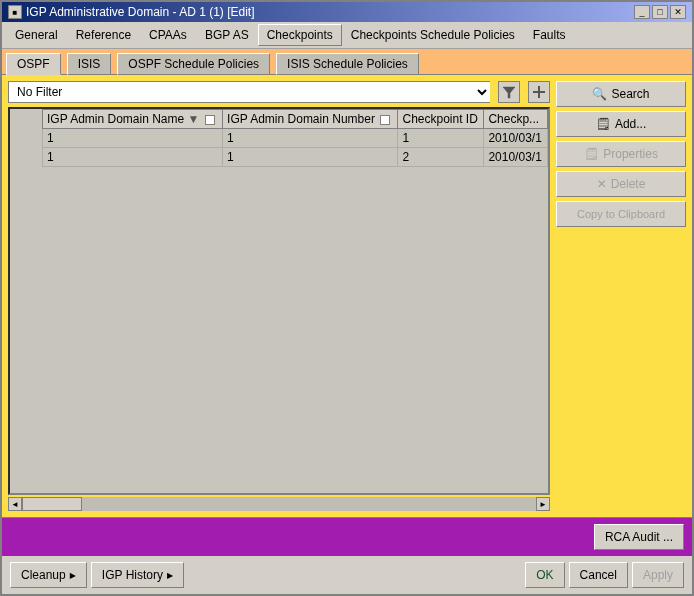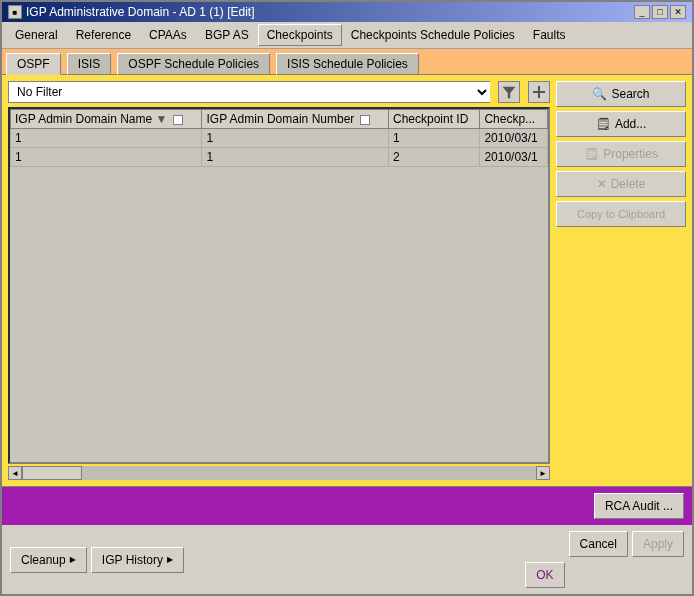--- a/index.html
+++ b/index.html
@@ -176,20 +176,21 @@
       flex: 1;
       border: 2px inset #808080;
       background: #c8c5bd;
       overflow: hidden;
       position: relative;
     }
 
     .table-wrapper {
       overflow: auto;
       height: 100%;
+      padding-left: 32px;
     }
 
     table {
       border-collapse: collapse;
       width: 100%;
       min-width: 400px;
     }
 
     thead tr {
       background: #d4d0c8;
@@ -499,21 +500,21 @@
       <button class="footer-btn">
         <span>Cleanup</span>
         <span class="arrow-right">▶</span>
       </button>
       <button class="footer-btn">
         <span>IGP History</span>
         <span class="arrow-right">▶</span>
       </button>
     </div>
     <div class="footer-right">
-      <button class="footer-btn" disabled="" style="color:#701a75;margin-top:31px;">
+      <button class="footer-btn" disabled="" style="color:#14532d;">
         <span>OK</span>
       </button>
       <button class="footer-btn">
         <span>Cancel</span>
       </button>
       <button class="footer-btn" disabled="" style="color:#a0a0a0;">
         <span>Apply</span>
       </button>
     </div>
   </div>

